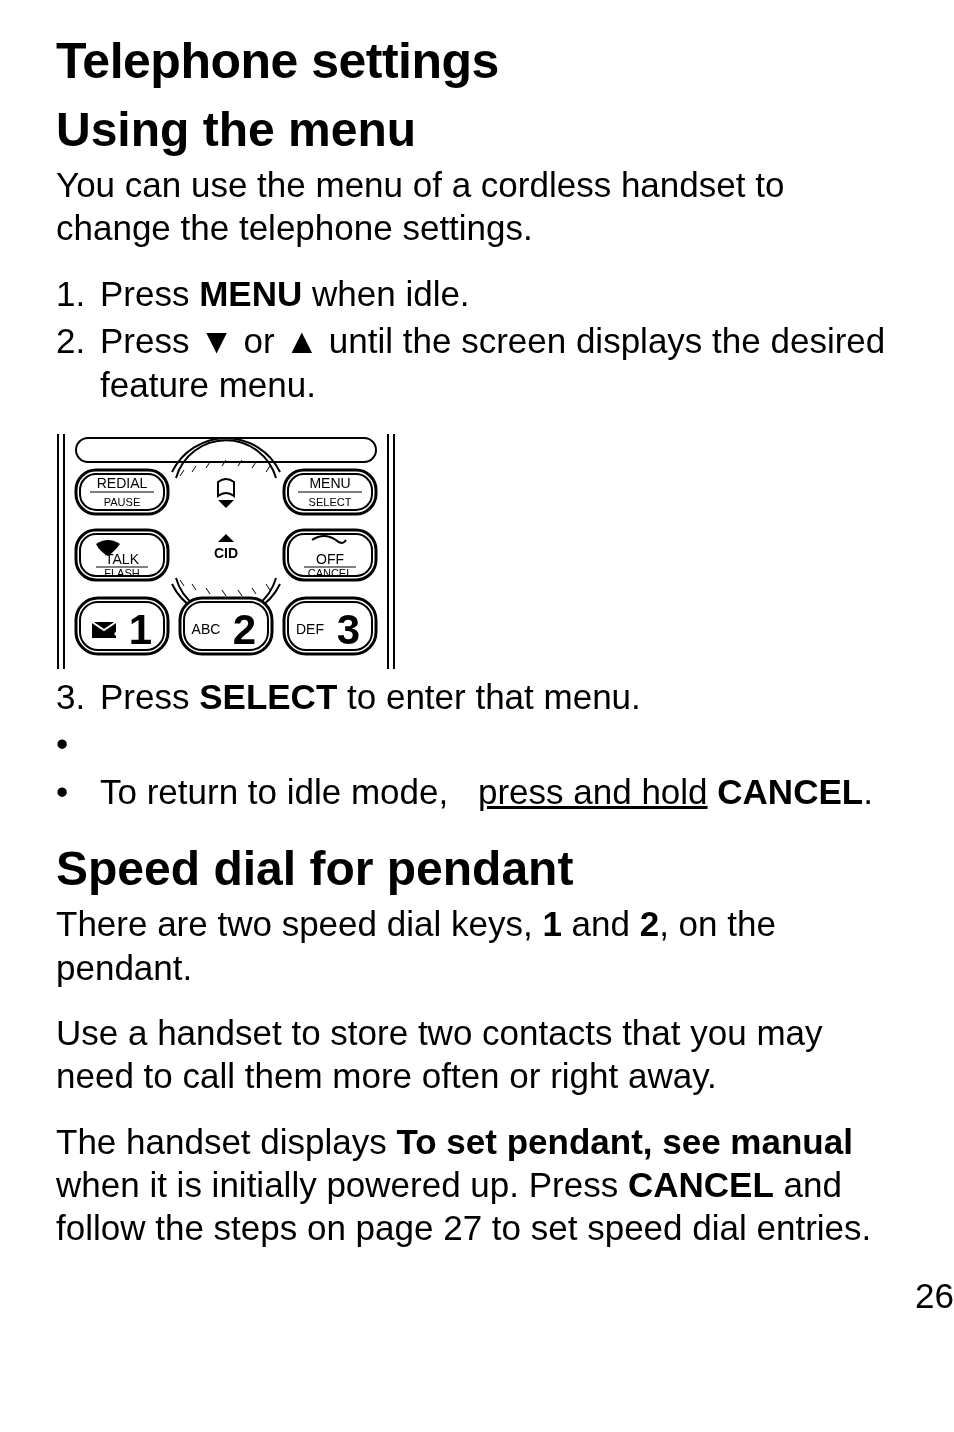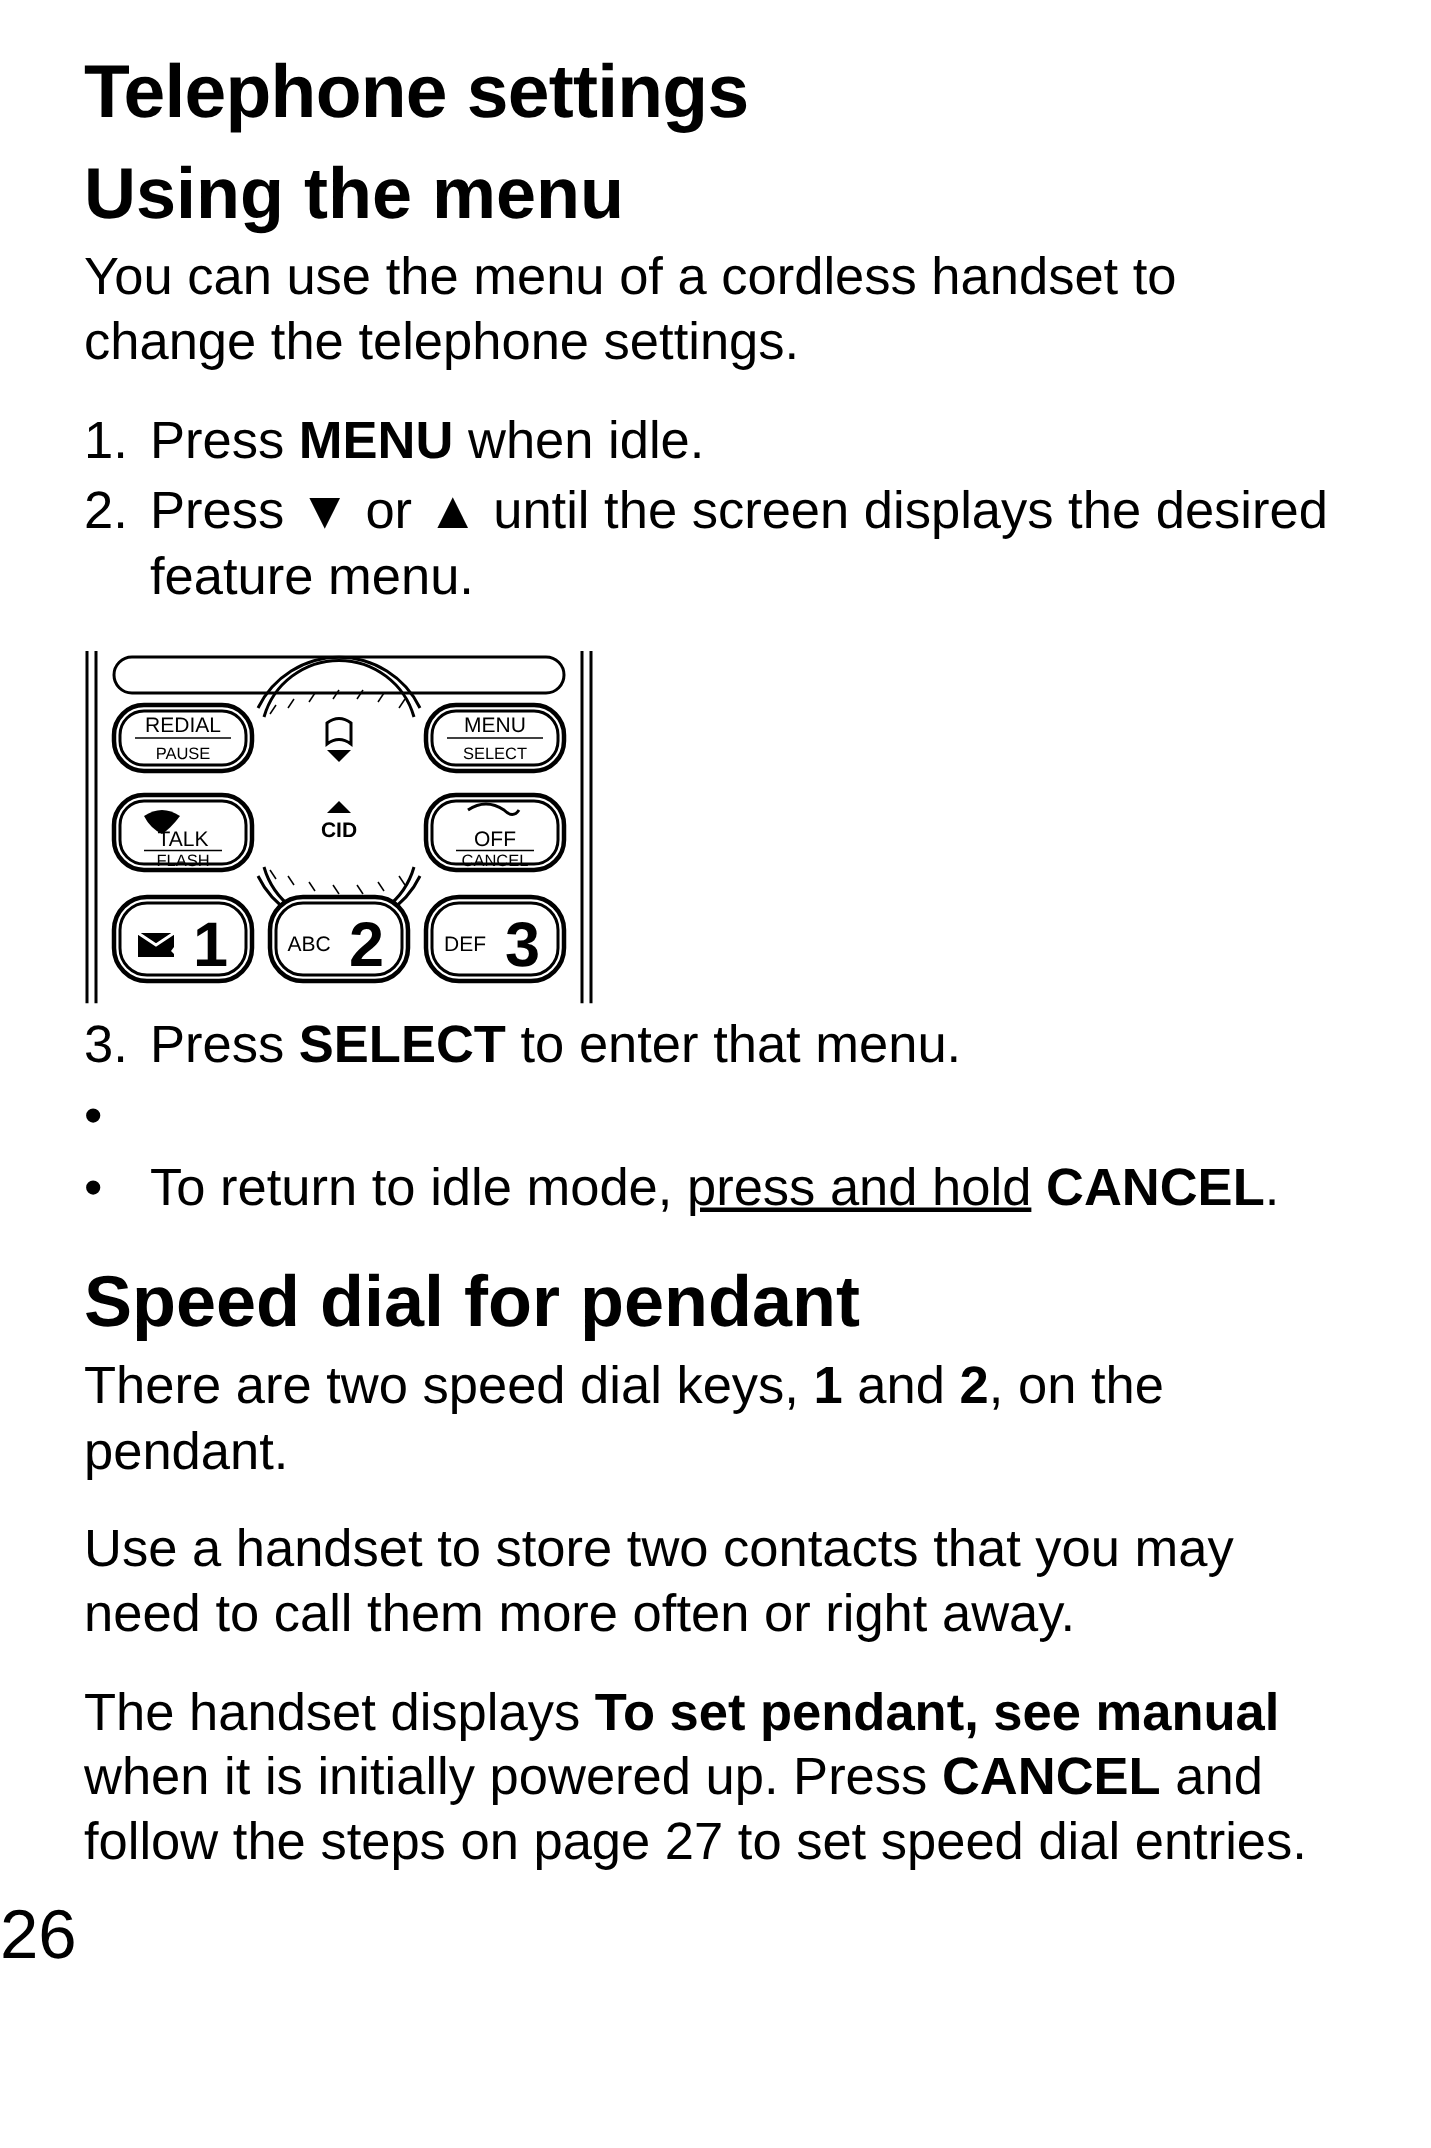--- a/index.html
+++ b/index.html
@@ -18,23 +18,23 @@
   ol.steps { list-style: none; font-size: 35px; line-height: 1.24; }
   ol.steps li { display: flex; margin-bottom: 4px; }
   ol.steps li .num { width: 44px; flex: 0 0 44px; }
   ol.steps li .txt { flex: 1 1 auto; }
 
   ul.bullets { list-style: none; font-size: 35px; line-height: 1.24; margin-bottom: 28px; }
   ul.bullets li { display: flex; margin-bottom: 4px; }
   ul.bullets li .dot { width: 44px; flex: 0 0 44px; text-align: left; font-size: 35px; }
 
   b { font-weight: bold; }
-  .u { text-decoration: underline; }
-
-  .page-num { position: absolute; bottom: 116px; left: 0; right: 0; text-align: left; font-size: 46px; }
+  .u { text-decoration: underline; margin-left: 20px; }
+
+  .page-num { position: absolute; bottom: 116px; left: 0; right: 0; text-align: right; font-size: 35px; }
 
   
   svg.keypad { width: 340px; height: auto; display: block; }
   .key-outer { fill: #fff; stroke: #000; stroke-width: 3; }
   .key-inner { fill: #fff; stroke: #000; stroke-width: 2; }
   .klabel { font-family: Arial, sans-serif; fill: #000; }
   .klabel.small { font-size: 14px; }
   .klabel.tiny { font-size: 11px; }
   .klabel.big { font-size: 42px; font-weight: bold; }
   .klabel.med { font-size: 14px; font-weight: normal; }

